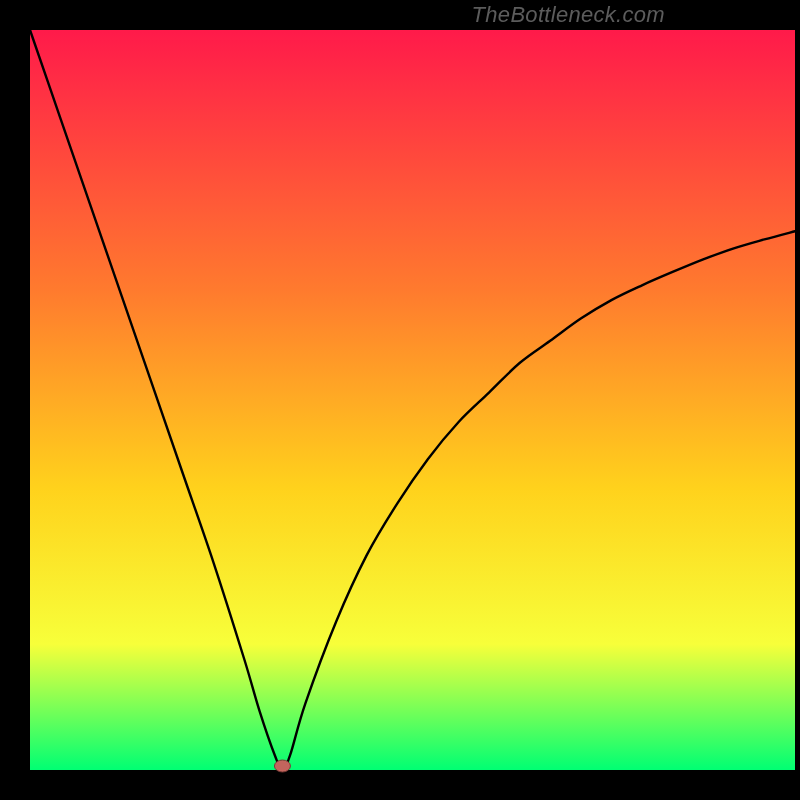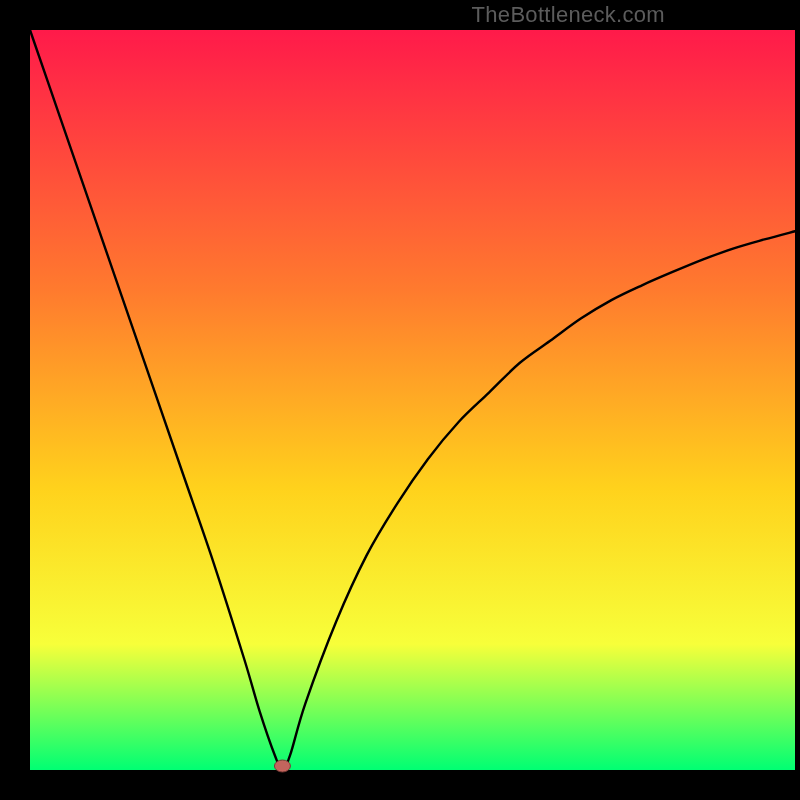--- a/index.html
+++ b/index.html
@@ -10,20 +10,21 @@
     background: #000000;
     overflow: hidden;
   }
   .frame {
     position: absolute;
     top: 0;
     left: 0;
     width: 675px;
     height: 800px;
     background: #000000;
+    font-style: italic;
   }
   .watermark {
     position: absolute;
     top: 2px;
     right: 10px;
     font-family: Arial, Helvetica, sans-serif;
     font-size: 22px;
     font-weight: 500;
     color: #5c5c5c;
     letter-spacing: 0.3px;

